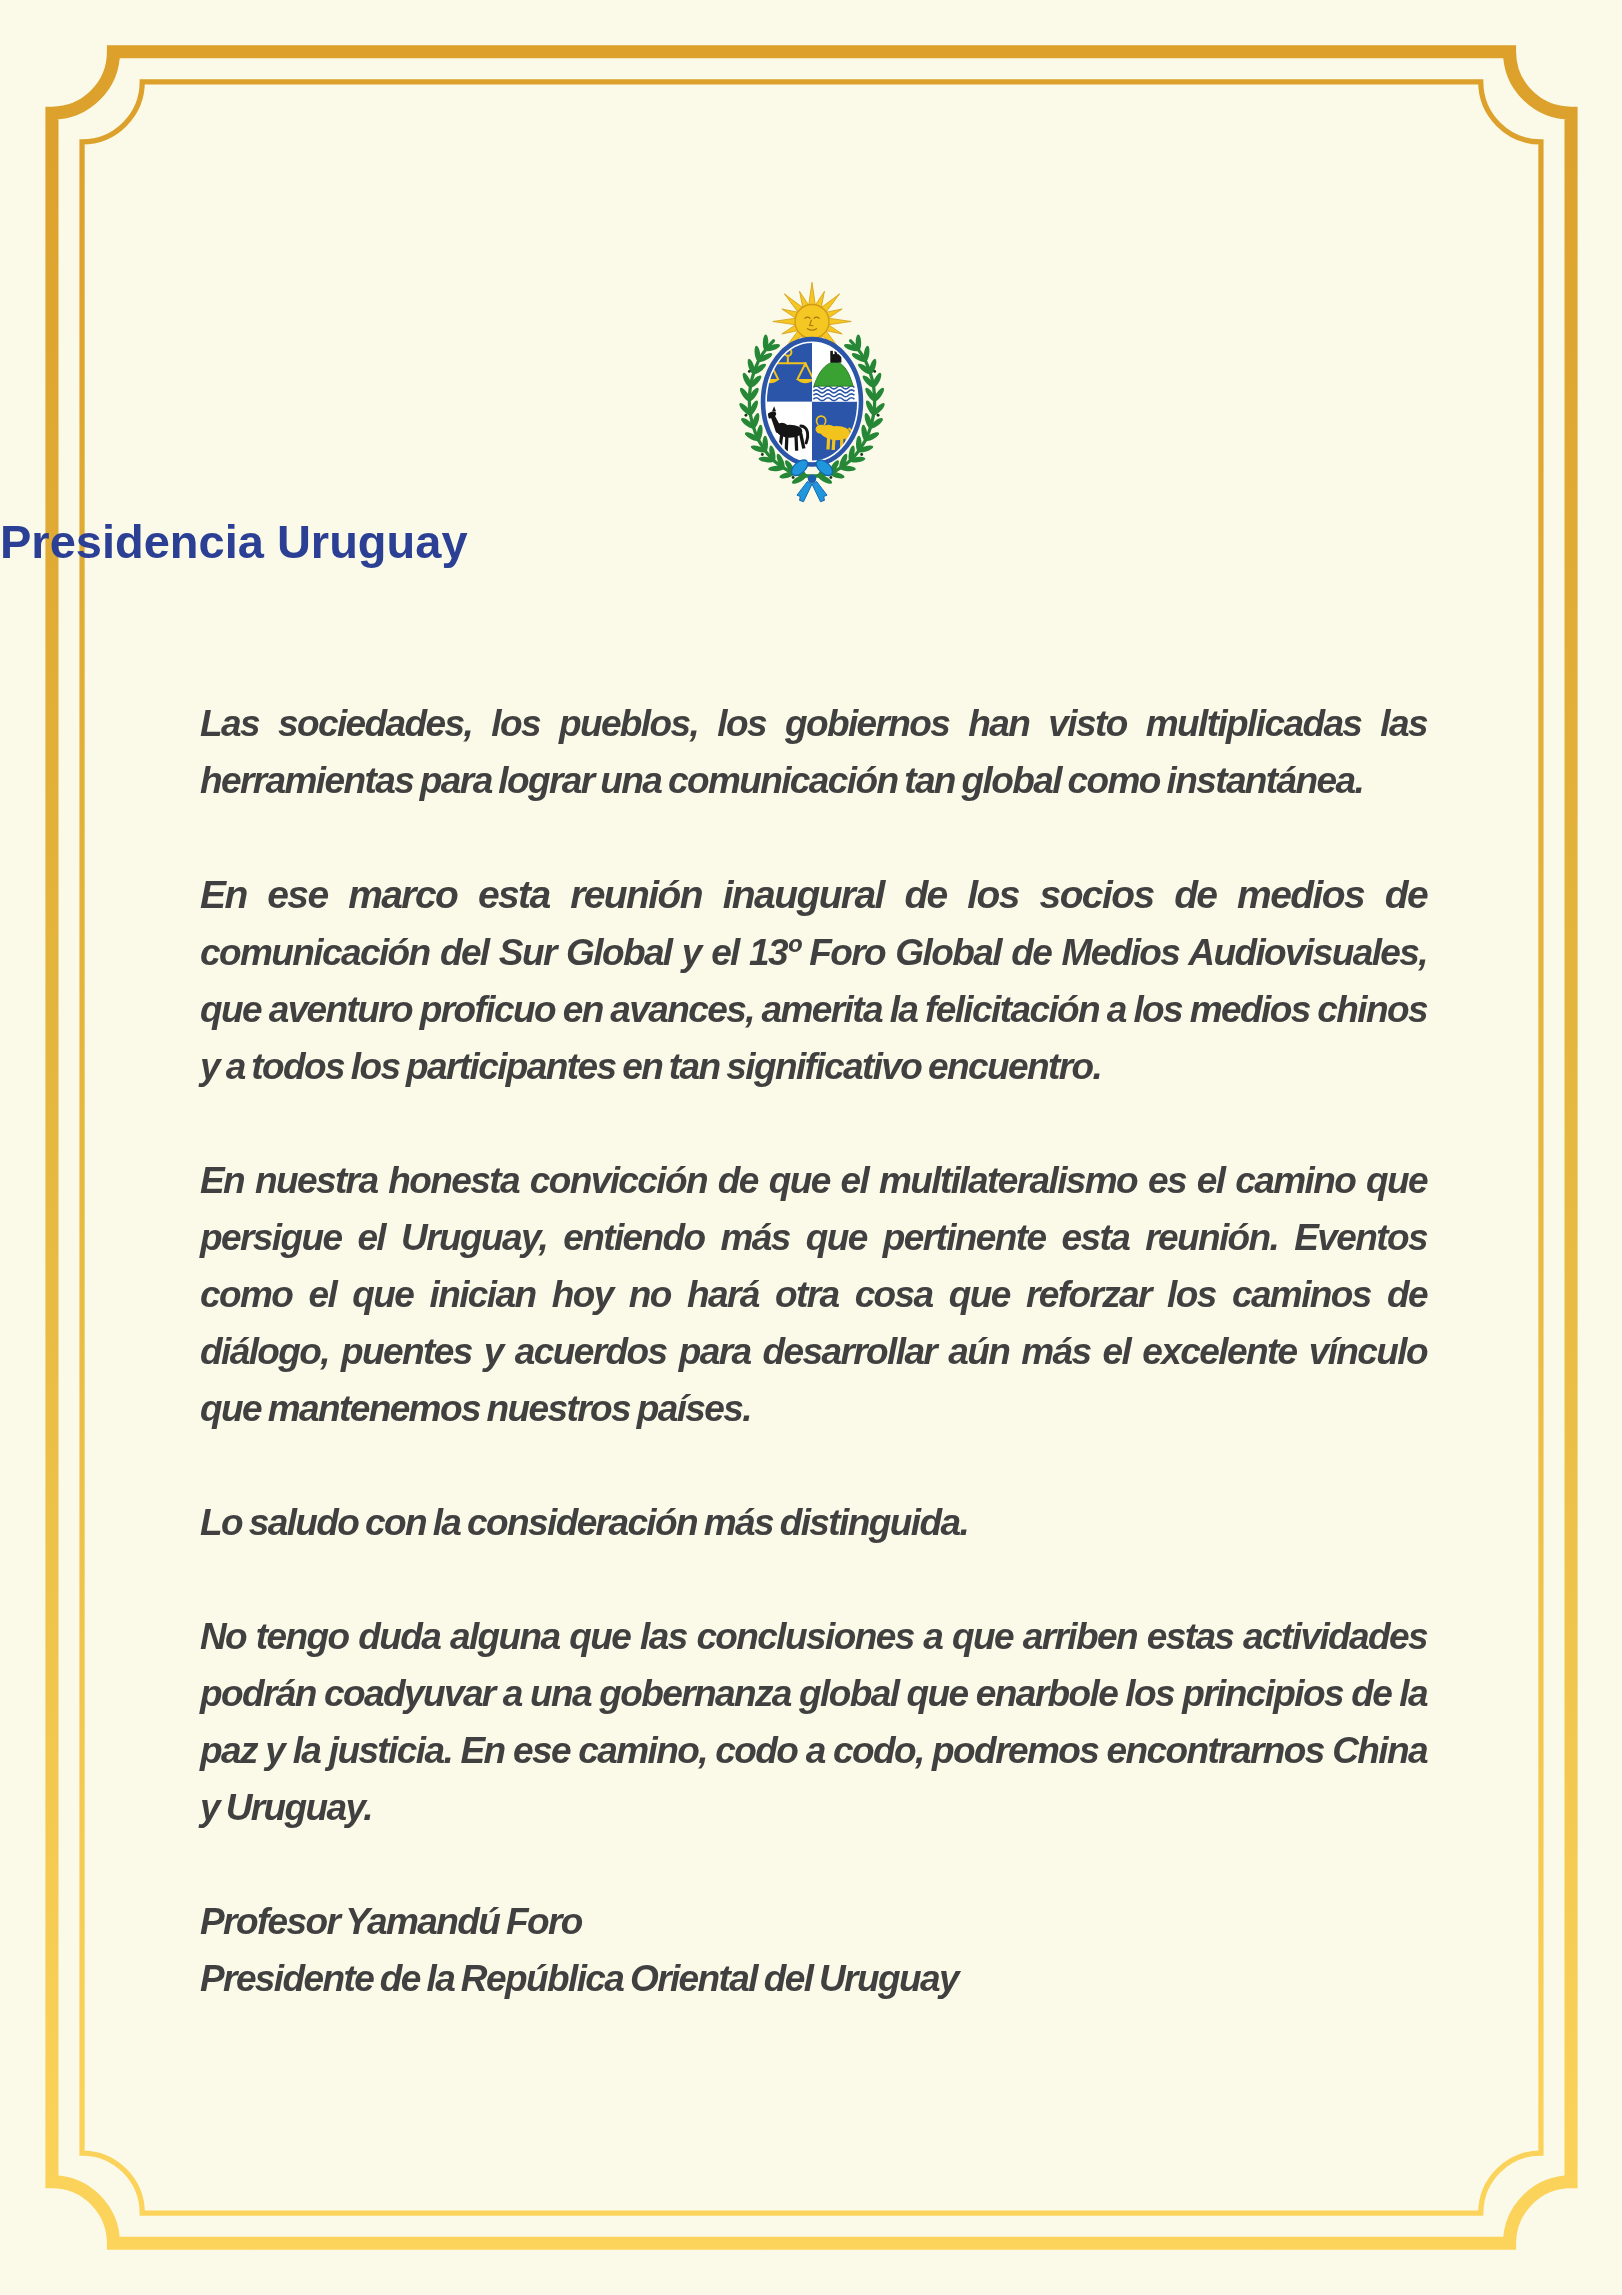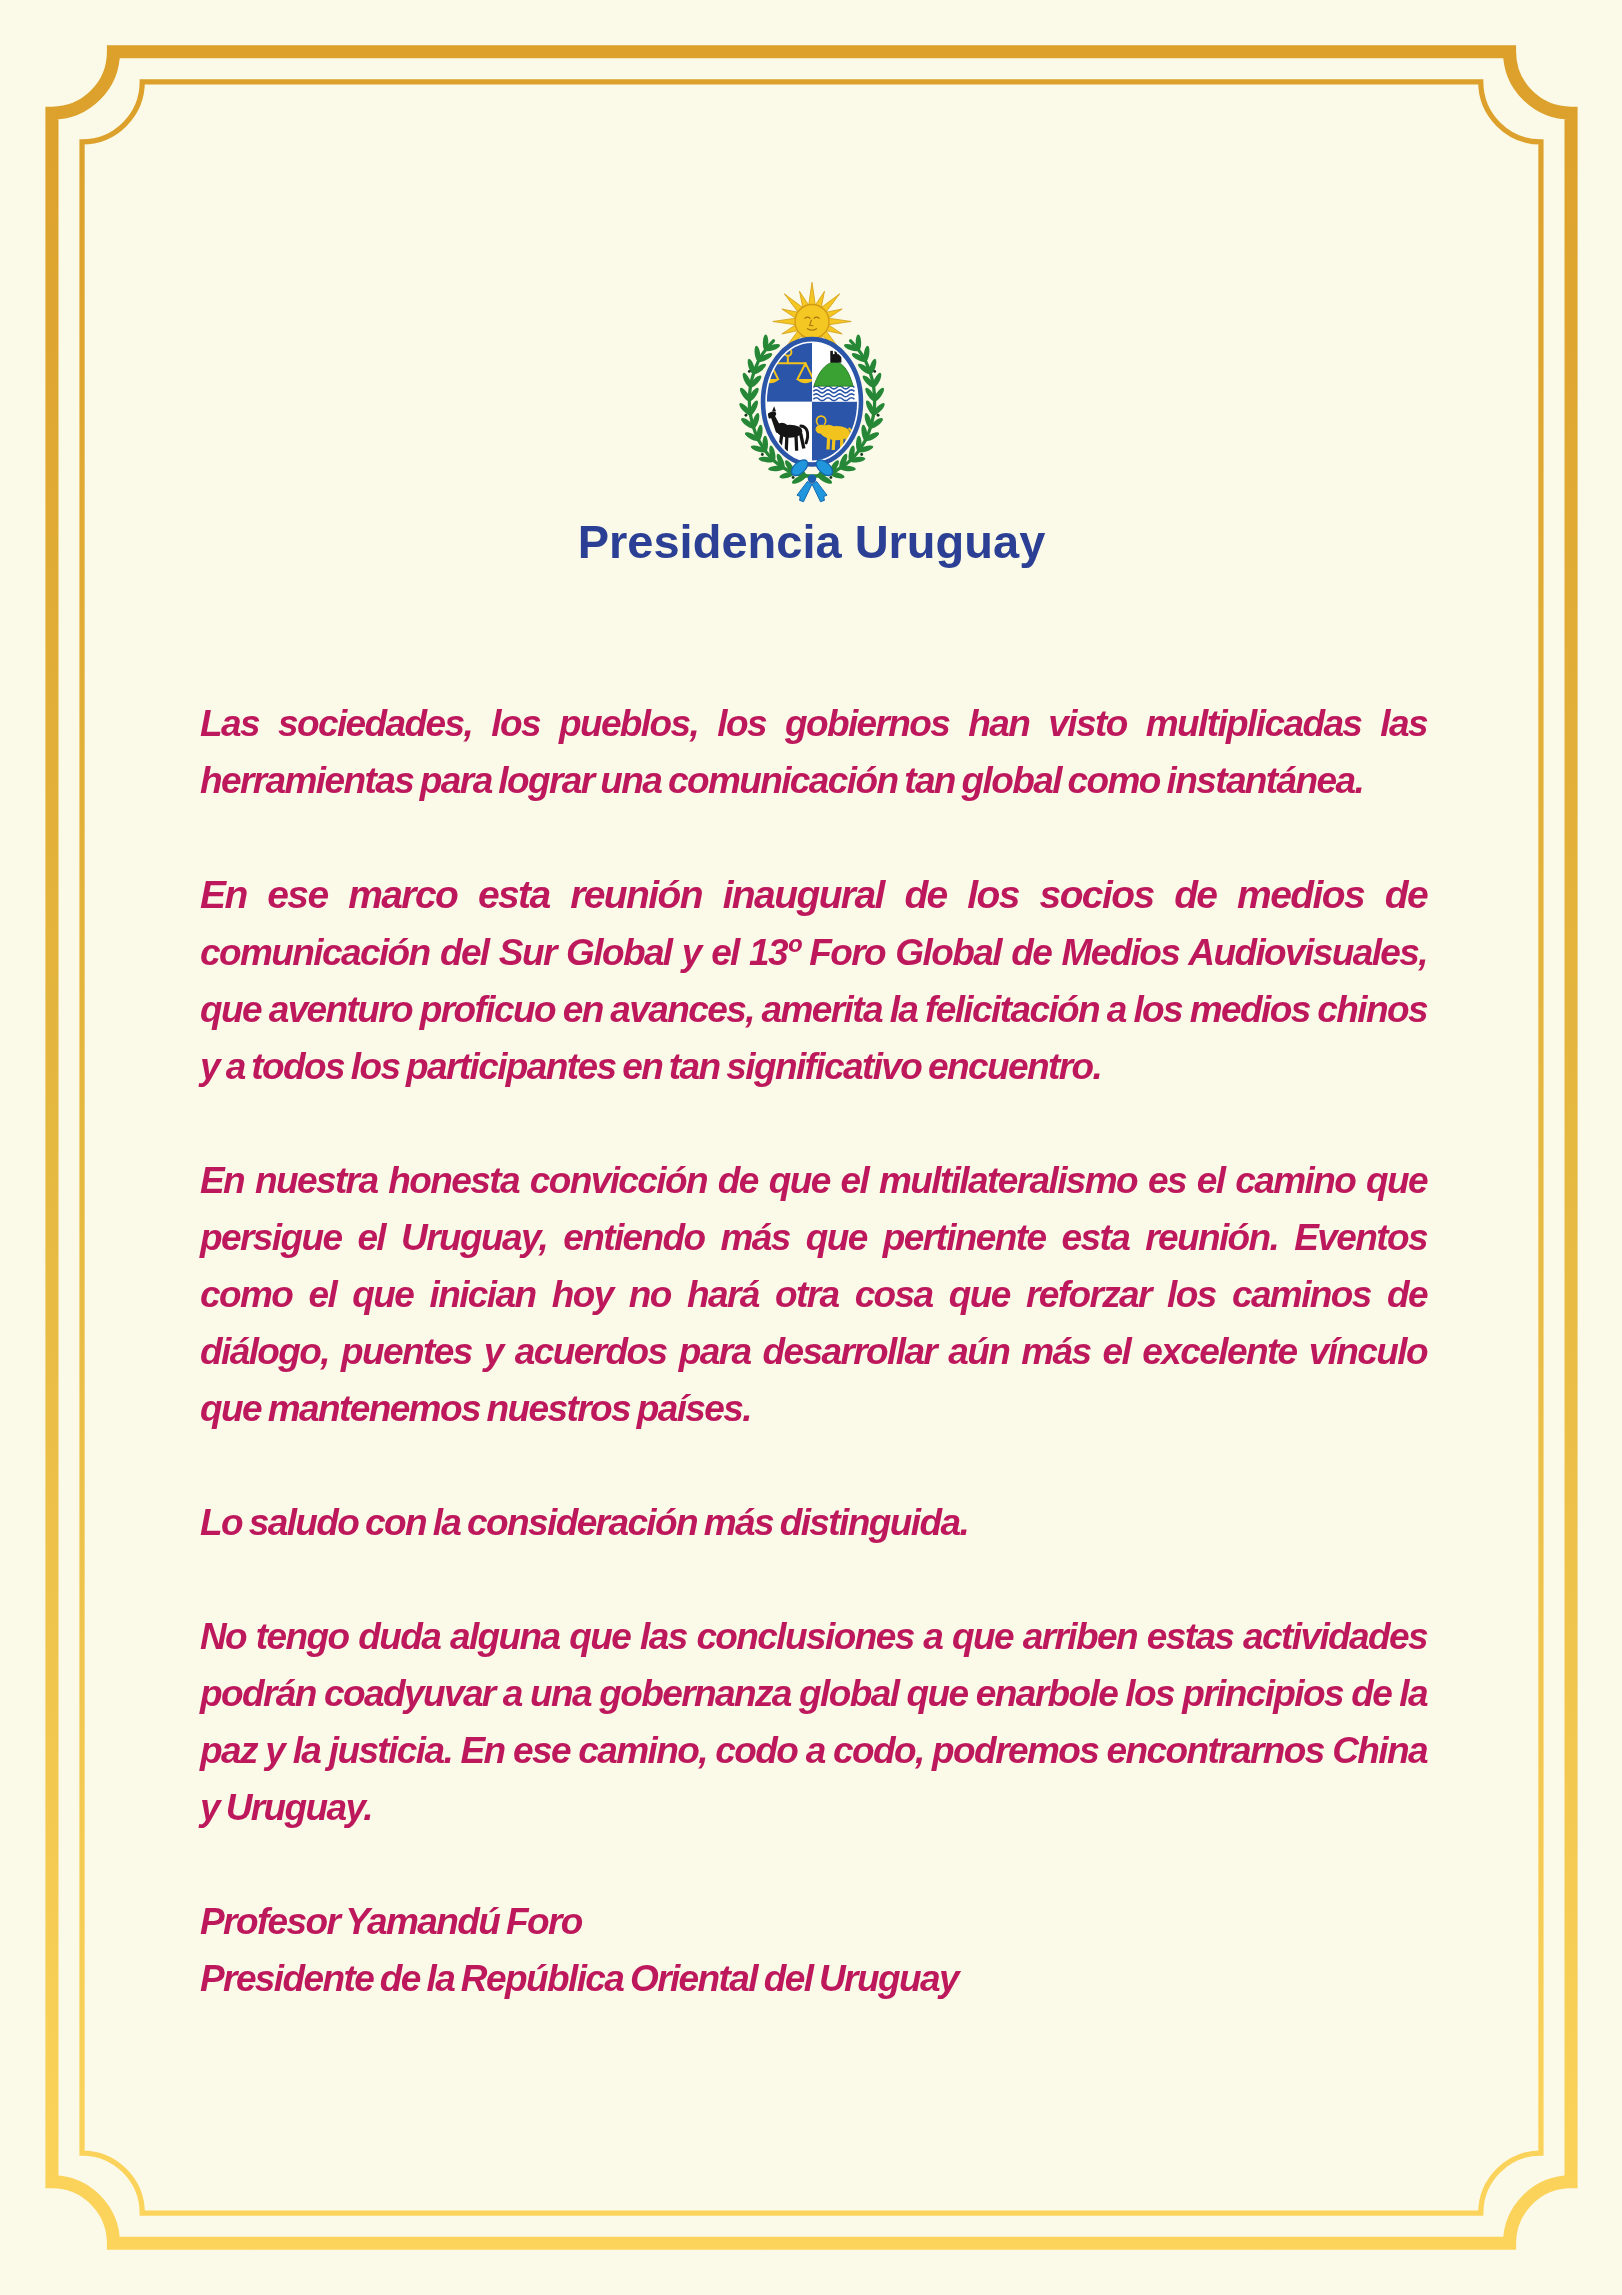--- a/index.html
+++ b/index.html
@@ -5,29 +5,29 @@
   html,body { margin:0; padding:0; background:#FBFAE8; }
   .page {
     position:relative; width:1623px; height:2295px;
     background:#FBFAE8; overflow:hidden;
     font-family:"Liberation Sans", sans-serif;
   }
   .frame { position:absolute; left:0; top:0; width:1623px; height:2295px; }
   .emblem { position:absolute; top:281px; left:730px; width:164px; height:222px; }
   .title {
     position:absolute; top:518px; left:0; width:100%;
-    margin:0; text-align:center;
+    margin:0; 
     font-size:47px; font-weight:bold; line-height:1;
     color:#2B3F94; letter-spacing:0px;
   }
   .content {
     position:absolute; top:695px; left:200px; width:1227px;
     font-style:italic; font-weight:bold;
     font-size:37px; line-height:57px; letter-spacing:-1.6px; word-spacing:-2px;
-    color:#be185d; text-align:justify;
+    color:#404040; text-align:justify;
   }
   .content p { margin:0 0 57px 0; }
   .content p.sig { margin-bottom:0; }
   .lead { font-size:39px; }
 </style>
 </head>
 <body>
 
 <div class="page">
 

